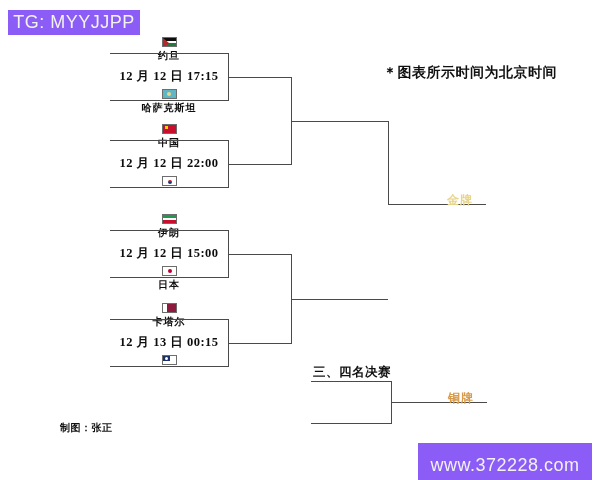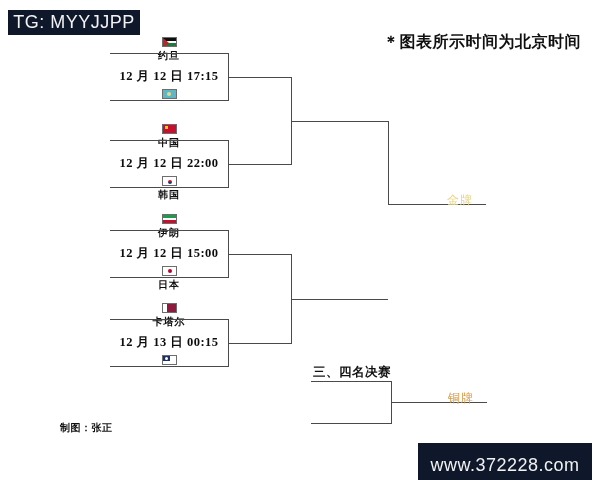--- a/index.html
+++ b/index.html
@@ -19,21 +19,21 @@
   #canvas {
     position: absolute;
     left: 0; top: 0;
     width: 600px;
     height: 480px;
   }
 
   
   .chip {
     position: absolute;
-    background: #0f172a;
+    background: #8b5cf6;
     color: #f2f2f2;
     font-family: "Liberation Sans", sans-serif;
     letter-spacing: 0.5px;
     white-space: nowrap;
     display: flex;
     align-items: center;
     justify-content: center;
   }
   #tg-chip {
     left: 8px;
@@ -133,32 +133,32 @@
   }
   .f-taipei::after {
     content: ""; position: absolute; left: 2px; top: 1px;
     width: 3px; height: 3px; border-radius: 50%; background: #ffffff;
   }
 
   
   .medal {
     position: absolute;
     font-size: 12px;
-    font-weight: normal;
+    font-weight: bold;
     letter-spacing: 1px;
     white-space: nowrap;
   }
   #gold-label  { color: #e8d489; left: 447px; top: 192px; }
   #bronze-label{ color: #d79a4a; left: 448px; top: 390px; }
 
   #note {
     position: absolute;
     left: 383px;
-    top: 32px;
-    font-size: 16px;
+    top: 64px;
+    font-size: 14px;
     font-weight: bold;
     color: #101010;
     letter-spacing: 0.5px;
     white-space: nowrap;
   }
   #thirdplace-title {
     position: absolute;
     left: 313px;
     top: 364px;
     font-size: 12.5px;
@@ -185,32 +185,32 @@
 
   <div class="chip" id="tg-chip">TG: MYYJJPP</div>
 
   <div id="note">＊图表所示时间为北京时间</div>
 
   <div class="match" style="left:110px; top:37px;">
     <span class="flag f-jordan"></span>
     <div class="team">约旦</div>
     <div class="datetime">12 月 12 日 17:15</div>
     <span class="flag f-kazakh"></span>
+    <div class="team">哈萨克斯坦</div>
   </div>
   <div class="ln h" style="left:110px; top:53px; width:118px;"></div>
   <div class="ln h" style="left:110px; top:100px; width:118px;"></div>
   <div class="ln v" style="left:228px; top:53px; height:48px;"></div>
   <div class="ln h" style="left:228px; top:77px; width:63px;"></div>
 
   <div class="match" style="left:110px; top:124px;">
     <span class="flag f-china"></span>
     <div class="team">中国</div>
     <div class="datetime">12 月 12 日 22:00</div>
     <span class="flag f-korea"></span>
-    <div class="team">韩国</div>
   </div>
   <div class="ln h" style="left:110px; top:140px; width:118px;"></div>
   <div class="ln h" style="left:110px; top:187px; width:118px;"></div>
   <div class="ln v" style="left:228px; top:140px; height:48px;"></div>
   <div class="ln h" style="left:228px; top:164px; width:63px;"></div>
 
   <div class="ln v" style="left:291px; top:77px; height:88px;"></div>
   <div class="ln h" style="left:291px; top:121px; width:97px;"></div>
 
   <div class="match" style="left:110px; top:214px;text-align:center;">

